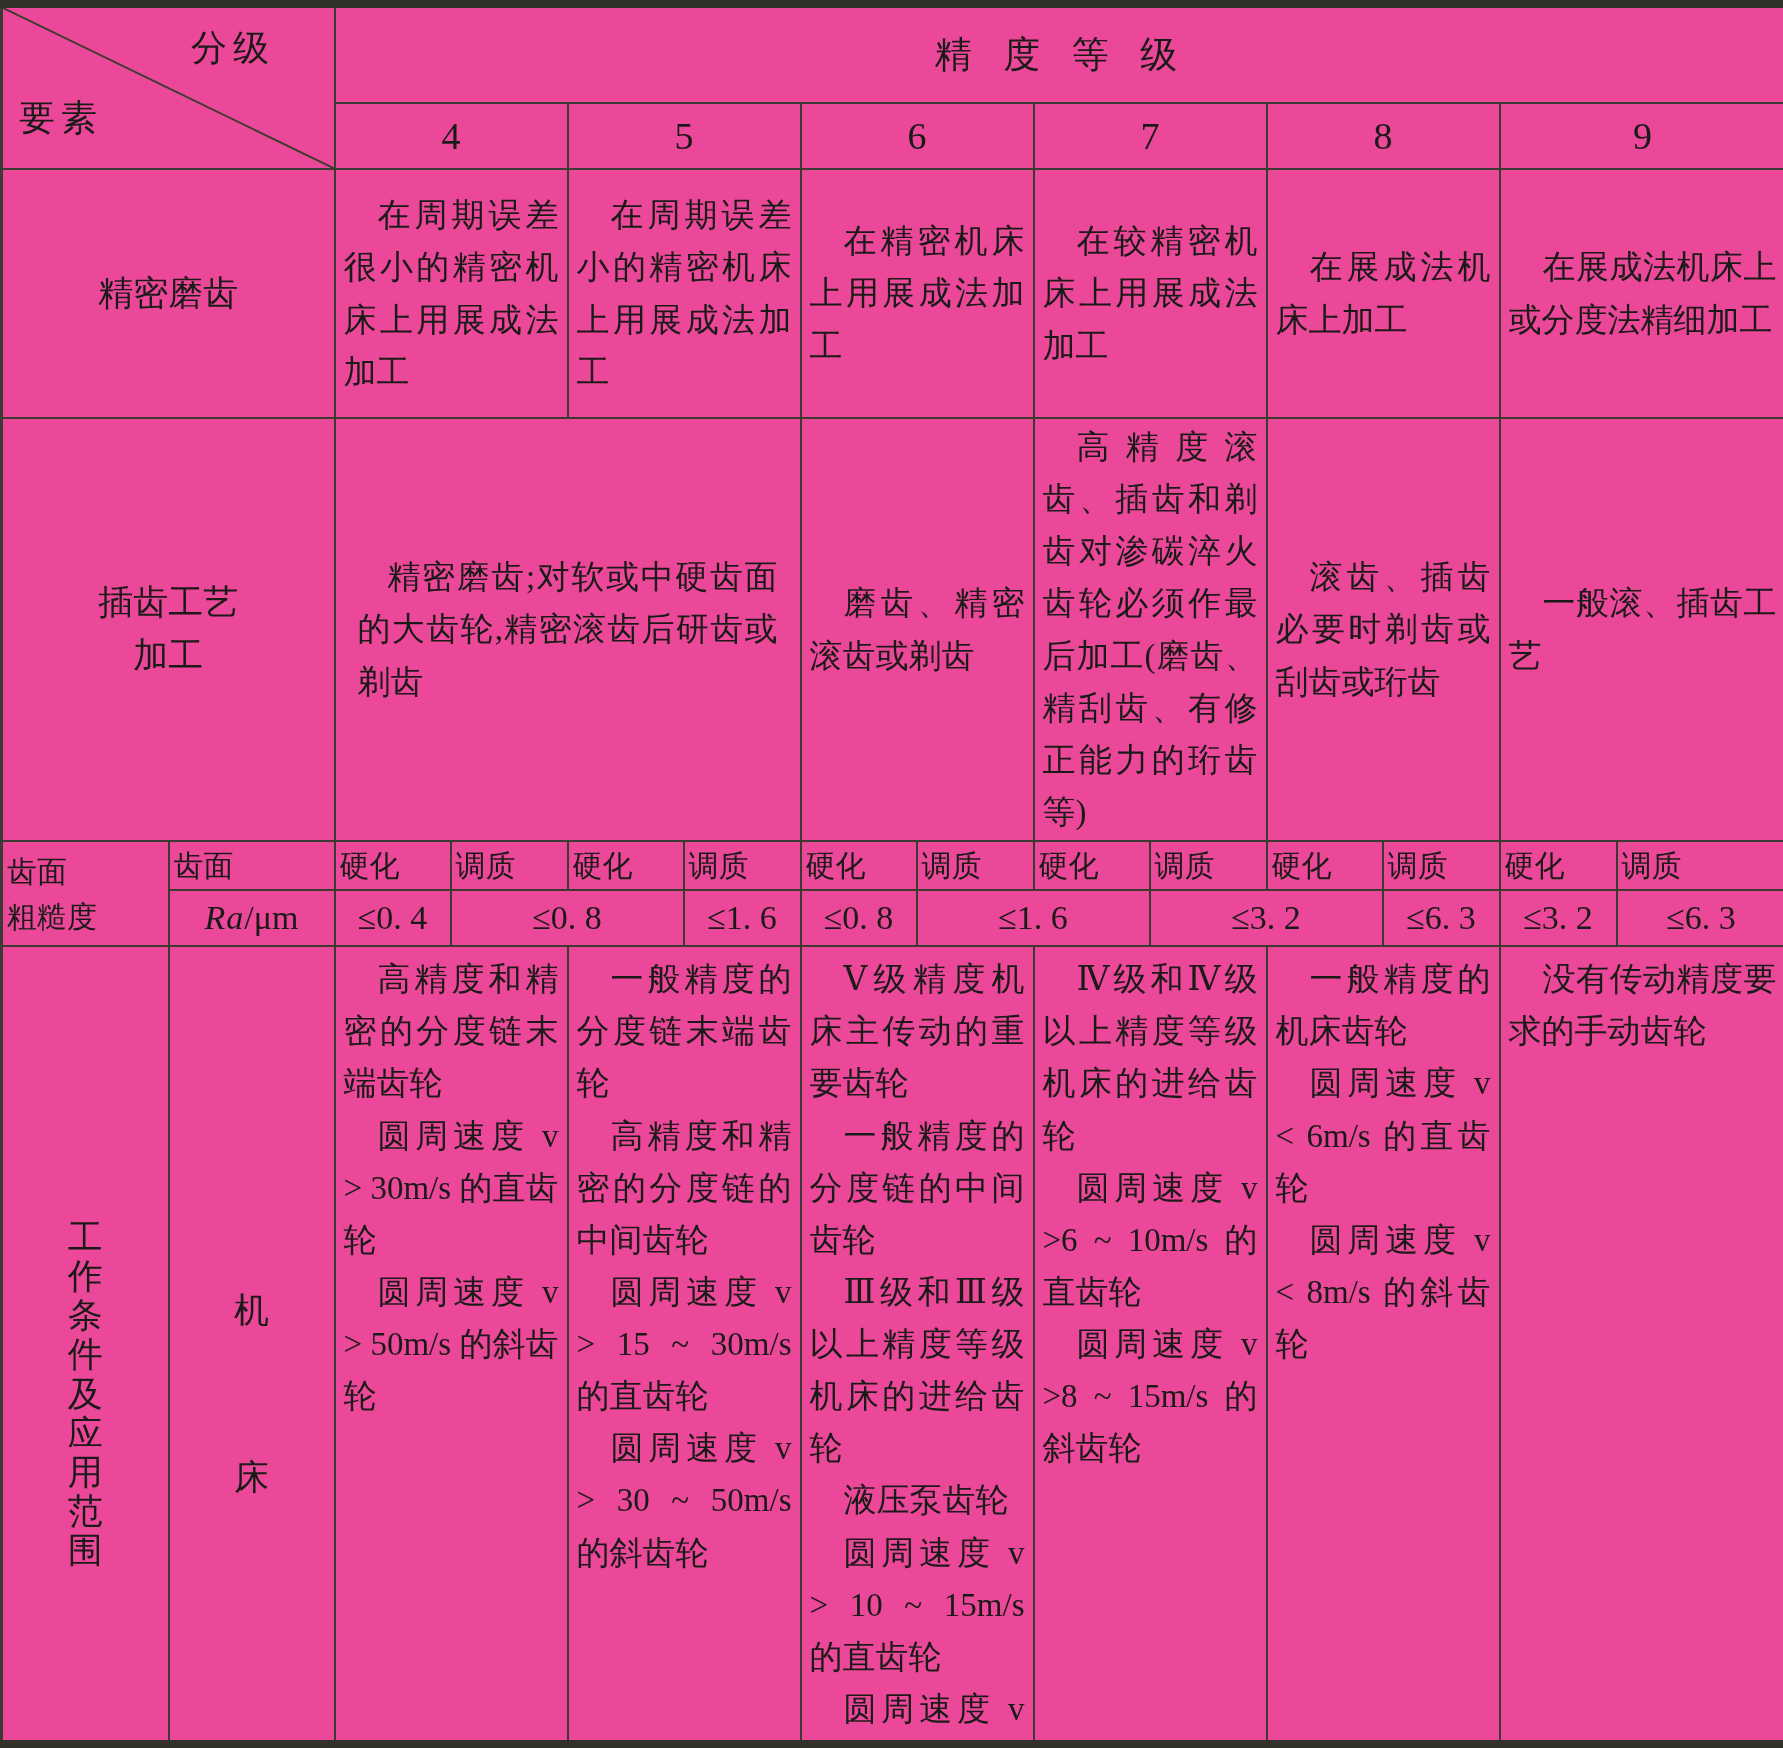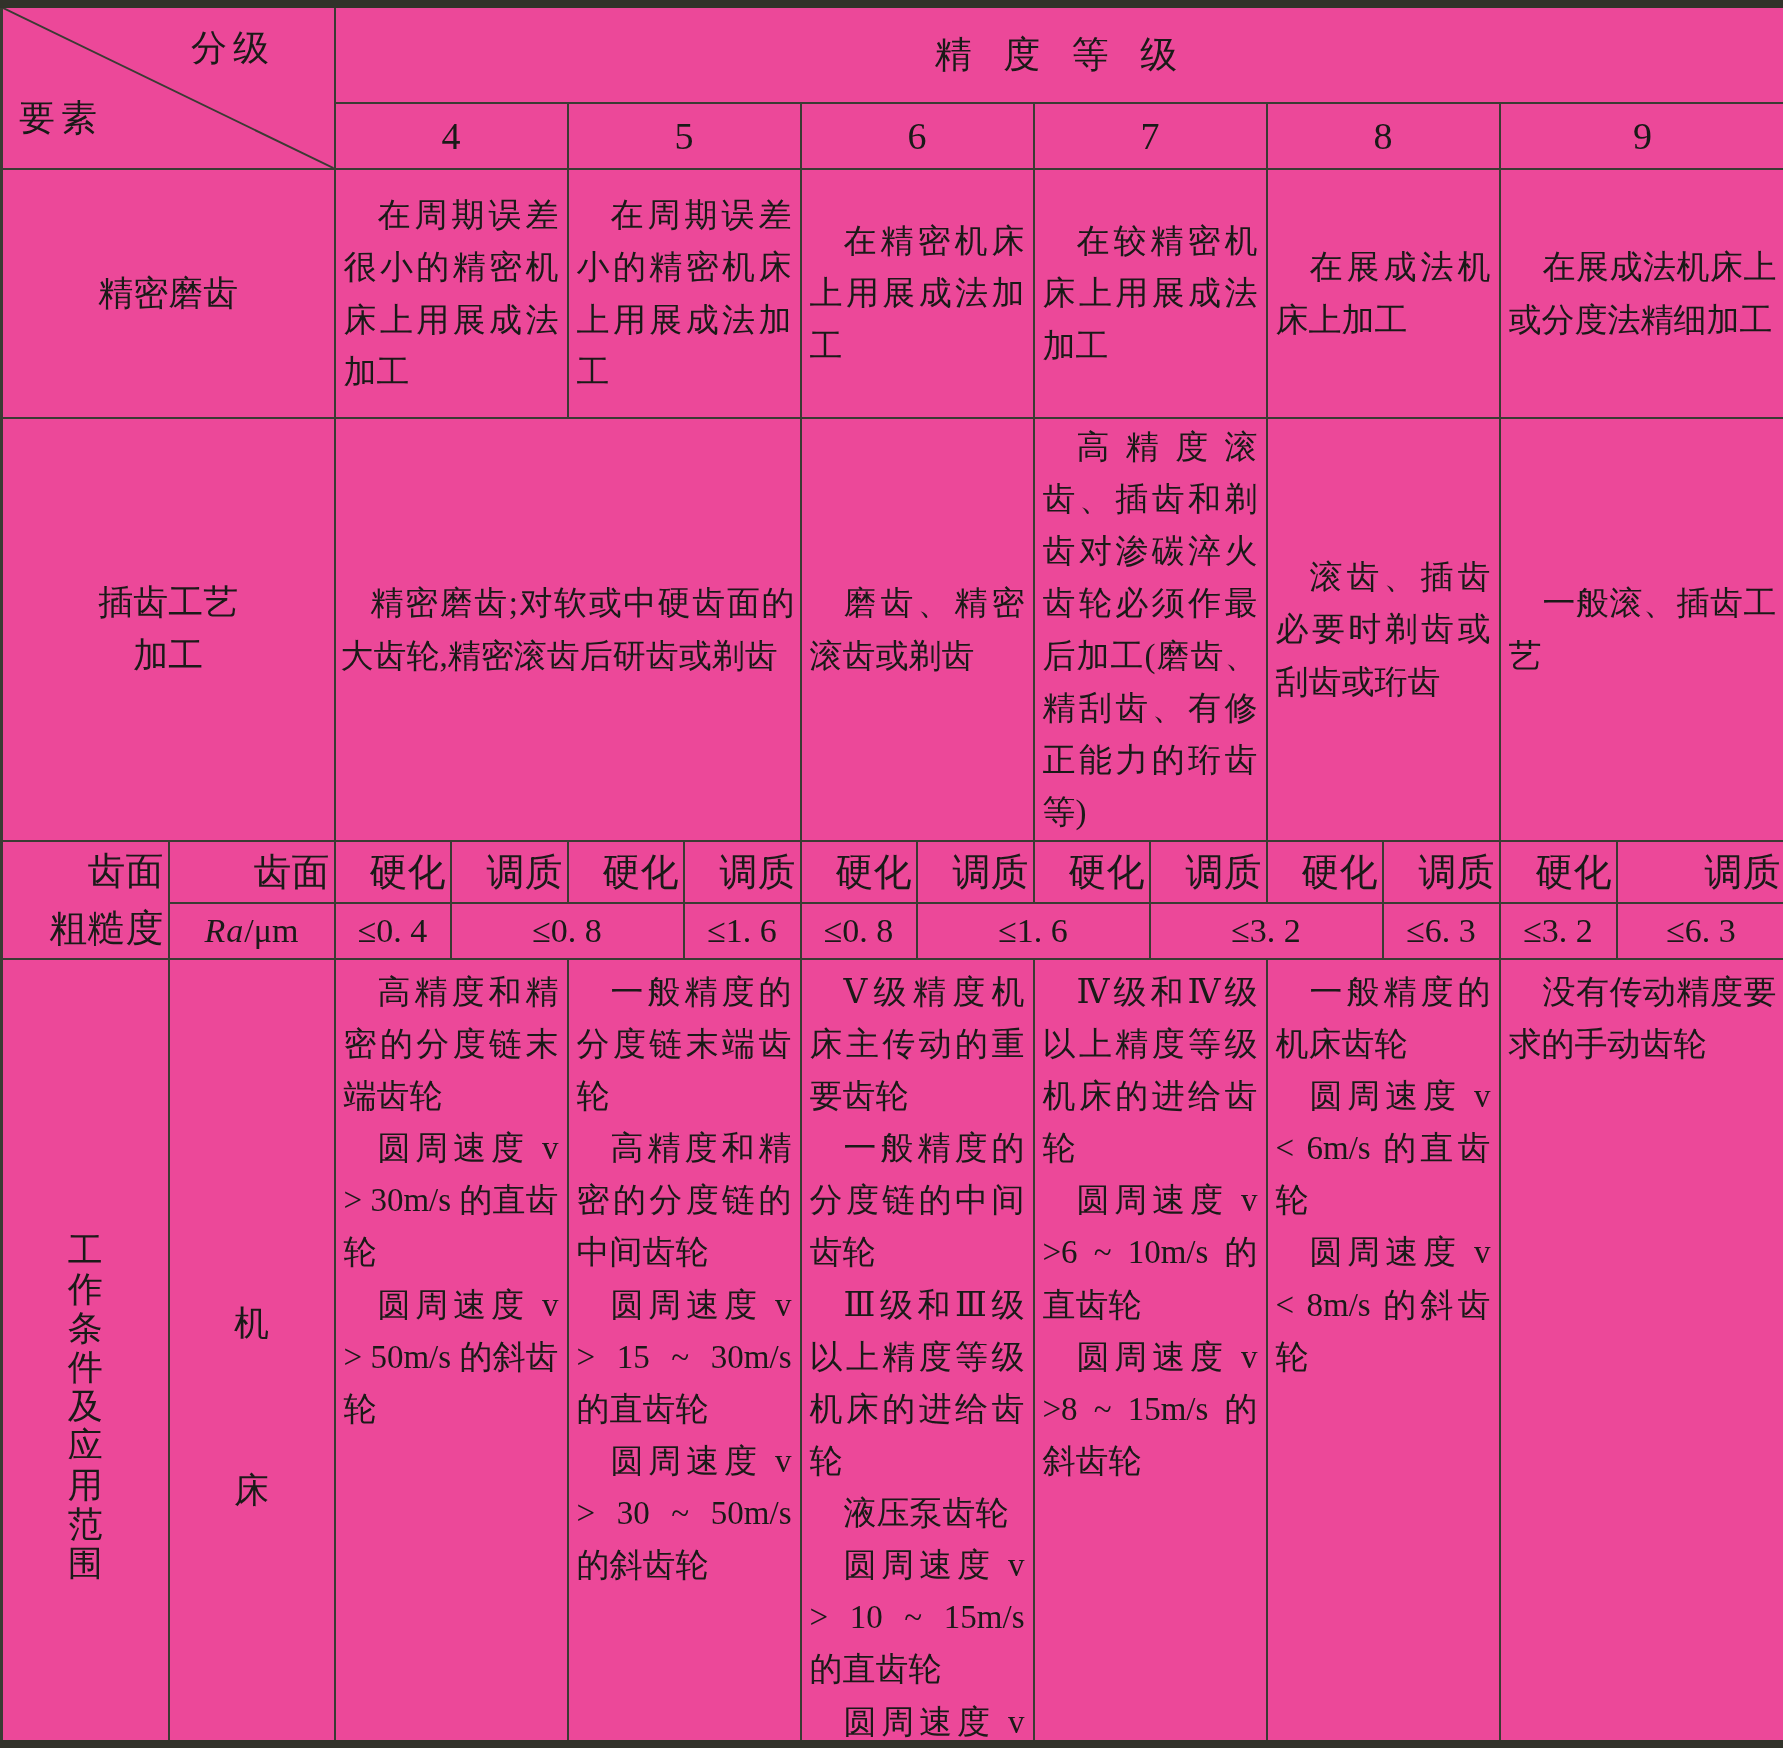--- a/index.html
+++ b/index.html
@@ -36,21 +36,21 @@
   .grade-cell{height:52px;text-align:center;font-size:38px;}
 
   .lbl{text-align:center;font-size:35px;}
   .lbl .ln{display:block;line-height:1.5;}
 
   .txt{text-align:justify;text-justify:inter-ideograph;}
   .txt p.para{margin:0;text-indent:34px;}
   .r-cut td{height:243px;}
   .r-fin td{height:393px;}
 
-  .r-hard td{height:42px;text-align:right;font-size:38px;padding:0 4px;}
+  .r-hard td{height:42px;text-align:left;font-size:30px;padding:0 4px;}
   .r-ra td{height:48px;text-align:center;font-size:34px;padding:0 4px;}
   .ra-lbl i{font-style:italic;letter-spacing:1px;}
   .rough-lbl{font-size:35px;text-align:center;}
   .rough-lbl .ln{display:block;line-height:1.5;}
 
   .r-work td{height:864px;vertical-align:top;}
   .r-work td.vlab{vertical-align:middle;}
   .vlab{text-align:center;}
   .vtext{width:40px;margin:0 auto;font-size:35px;line-height:1.12;word-break:break-all;text-align:center;}
   .machine{display:flex;flex-direction:column;align-items:center;justify-content:center;height:100%;gap:112px;font-size:35px;}
@@ -119,21 +119,21 @@
     <td class="txt" colspan="2">
             <p class="para">在展成法机床上或分度法精细加工</p>
           </td>
   </tr>
 
   <tr class="r-fin">
     <td class="lbl" colspan="2">
       <span class="ln">插齿工艺</span>
       <span class="ln">加工</span>
     </td>
-    <td class="txt" colspan="4" style="padding:2px 5px">
+    <td class="txt" colspan="4" style="padding:2px 22px">
             <p class="para" style="text-indent:30px">精密磨齿;对软或中硬齿面的大齿轮,精密滚齿后研齿或剃齿</p>
           </td>
     <td class="txt" colspan="2">
             <p class="para">磨齿、精密滚齿或剃齿</p>
           </td>
     <td class="txt" colspan="2">
             <p class="para">高精度滚齿、插齿和剃齿对渗碳淬火齿轮必须作最后加工(磨齿、精刮齿、有修正能力的珩齿等)</p>
           </td>
     <td class="txt" colspan="2">
             <p class="para">滚齿、插齿必要时剃齿或刮齿或珩齿</p>

